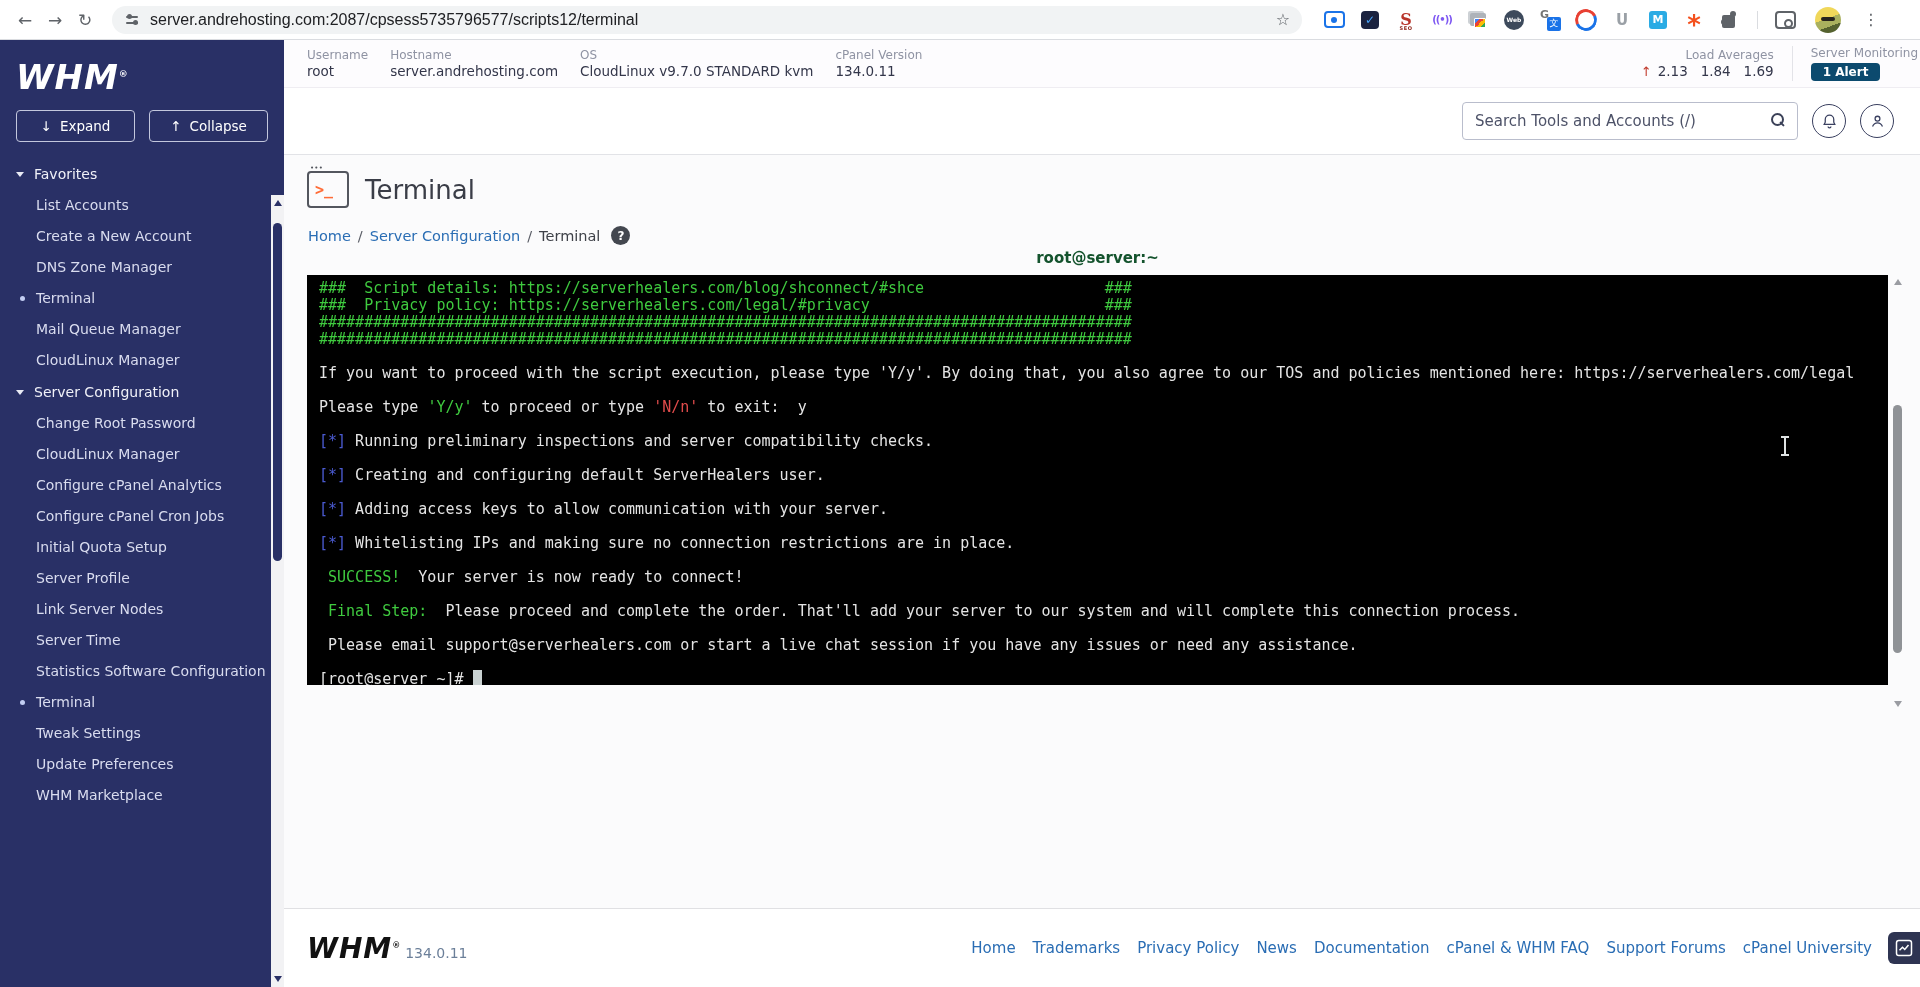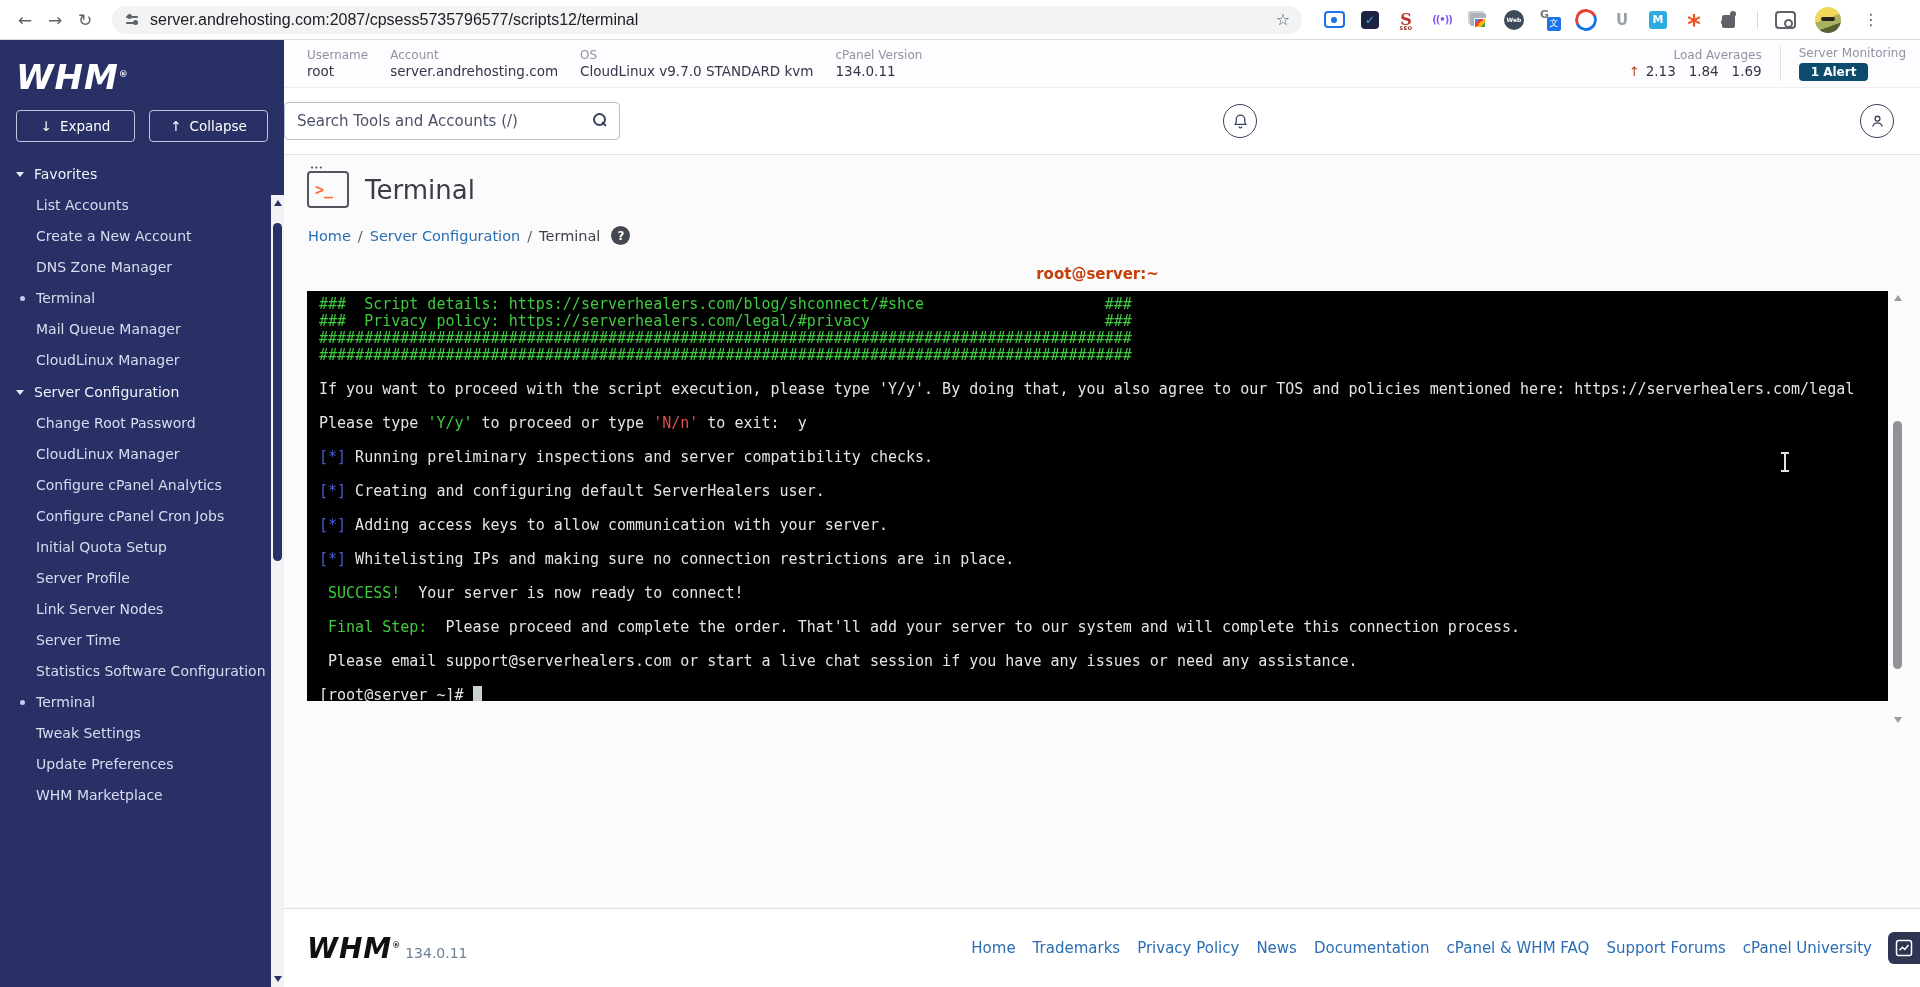--- a/index.html
+++ b/index.html
@@ -60,30 +60,30 @@
   .chev.right{border-top:4.5px solid transparent;border-bottom:4.5px solid transparent;border-left:5.5px solid #e8eaf5}
   .nav-item{padding:6px 18px 6px 36px;color:#d9dcef;line-height:19px;position:relative;cursor:pointer}
   .nav-item.active::before{content:"";position:absolute;left:20px;top:13px;width:5px;height:5px;border-radius:50%;background:#c2cdf2}
   .side-scroll{position:absolute;right:0;top:155px;bottom:0;width:13px;background:#f2f2f4}
   .side-scroll .arrow-up{position:absolute;top:5px;left:2.5px;width:0;height:0;border-left:4px solid transparent;border-right:4px solid transparent;border-bottom:6px solid #293066}
   .side-scroll .arrow-down{position:absolute;bottom:5px;left:2.5px;width:0;height:0;border-left:4px solid transparent;border-right:4px solid transparent;border-top:6px solid #293066}
   .side-scroll .thumb{position:absolute;top:28px;left:2px;width:9px;height:338px;border-radius:5px;background:#293066}
 
   
   .main{flex:1;display:flex;flex-direction:column;background:#fbfbfc;min-width:0}
-  .infobar{height:48px;background:#fdfcfe;border-bottom:1px solid #efedf2;display:flex;align-items:center;padding:0 14px 0 23px}
+  .infobar{height:48px;background:#fdfcfe;border-bottom:1px solid #efedf2;display:flex;align-items:center;padding:0 2px 0 23px}
   .info-fields{display:flex;gap:22px}
   .info-label{font-size:12px;color:#8f93a3;line-height:15px}
   .info-value{font-size:13.5px;color:#33364a;line-height:17px}
   .load-block{margin-left:auto;text-align:right;padding-right:18px}
   .load-vals{font-size:13.5px;color:#33364a;white-space:pre;display:flex;align-items:center;gap:6px;justify-content:flex-end}
   .up-arrow{color:#c0392b;font-size:13px}
   .mon-block{border-left:1px solid #e3e3e8;padding-left:18px;text-align:left;min-width:110px}
   .alert-badge{display:inline-block;background:#0c4a6e;color:#fff;font-size:12px;font-weight:bold;border-radius:4px;padding:2px 12px;margin-top:2px}
-  .toolbar{height:67px;background:#fff;border-bottom:1px solid #e2e3e7;display:flex;align-items:center;justify-content:space-between;padding-right:26px}
+  .toolbar{height:67px;background:#fff;border-bottom:1px solid #e2e3e7;display:flex;align-items:center;justify-content:flex-end;padding-right:26px}
   .tool-search{position:relative;width:336px}
   .tool-search input{width:100%;height:38px;border:1px solid #b9bdcc;border-radius:4px;padding:0 38px 0 12px;font-size:15px;color:#41465c;font-family:inherit;background:#fff}
   .tool-search input::placeholder{color:#4d5268;opacity:1}
   .mag-icon{position:absolute;right:12px;top:10px;width:16px;height:16px}
   .mag-icon::before{content:"";position:absolute;width:9px;height:9px;border:2px solid #3b4158;border-radius:50%;left:1px;top:1px}
   .mag-icon::after{content:"";position:absolute;width:6px;height:2px;background:#3b4158;transform:rotate(45deg);left:9px;top:11px;border-radius:1px}
   .circle-btn{width:34px;height:34px;border:1.5px solid #3a4060;border-radius:50%;display:flex;align-items:center;justify-content:center;margin-left:14px;background:#fff;cursor:pointer}
 
   
   .content{flex:1;display:flex;flex-direction:column}
@@ -91,21 +91,21 @@
   .term-icon-box{width:42px;height:37px;border:2px solid #53565e;border-radius:4px;position:relative;display:flex;align-items:center;padding-left:6px}
   .term-icon-box::before{content:"• • •";position:absolute;top:-9px;left:1px;font-size:7px;color:#53565e;letter-spacing:-1px}
   .term-glyph{color:#ff6c37;font-family:"DejaVu Sans Mono",monospace;font-weight:bold;font-size:15px}
   .page-title{font-size:26px;color:#3a3d47;font-weight:400}
   .breadcrumb{display:flex;align-items:center;gap:7px;margin:18px 0 0 24px;font-size:14.5px}
   .crumb-link{color:#2a6db4;cursor:pointer}
   .crumb-sep{color:#5a5d66}
   .crumb-current{color:#3e4148}
   .help-icon{width:19px;height:19px;border-radius:50%;background:#43474f;color:#fff;font-size:12px;font-weight:bold;display:inline-flex;align-items:center;justify-content:center;margin-left:4px;cursor:pointer}
   .page-desc{margin:18px 0 0 24px;font-size:14px;color:#3d4049}
-  .term-title{margin-top:20px;text-align:center;font-size:15px;font-weight:bold;color:#c2410c;width:1627px}
+  .term-title{margin-top:4px;text-align:center;font-size:15px;font-weight:bold;color:#14532d;width:1627px}
   .term-wrap{position:relative;margin:8px 0 0 23px;width:1581px}
   .terminal{background:#000;height:410px;padding:5px 12px;font-family:"DejaVu Sans Mono","Liberation Mono",monospace;font-size:15px;line-height:17px;white-space:pre;overflow:hidden;cursor:text}
   .t-line{white-space:pre}
   .c-g{color:#3fca3f}.c-w{color:#e4e4e4}.c-r{color:#e04b4b}.c-b{color:#4a5ad0}
   .c-cur{background:#c9d1d1;color:#c9d1d1}
   .term-scroll{position:absolute;right:-16px;top:2px;width:13px;height:430px}
   .term-scroll .arrow-up{position:absolute;top:2px;left:2.5px;width:0;height:0;border-left:4px solid transparent;border-right:4px solid transparent;border-bottom:6px solid #9a9ca2}
   .term-scroll .arrow-down{position:absolute;bottom:0;left:2.5px;width:0;height:0;border-left:4px solid transparent;border-right:4px solid transparent;border-top:6px solid #9a9ca2}
   .term-scroll .thumb{position:absolute;top:128px;left:2px;width:9px;height:248px;border-radius:5px;background:#8f9296}
   .ibeam{position:absolute;left:1477px;top:163px;width:2px;height:16px;background:#dfe3e3}
@@ -206,21 +206,21 @@
   </div>
 
   <div class="main">
     <div class="infobar">
       <div class="info-fields">
           <div class="info-field">
             <div class="info-label">Username</div>
             <div class="info-value">root</div>
           </div>
           <div class="info-field">
-            <div class="info-label">Account</div>
+            <div class="info-label">Hostname</div>
             <div class="info-value">server.andrehosting.com</div>
           </div>
           <div class="info-field">
             <div class="info-label">OS</div>
             <div class="info-value">CloudLinux v9.7.0 STANDARD kvm</div>
           </div>
           <div class="info-field">
             <div class="info-label">cPanel Version</div>
             <div class="info-value">134.0.11</div>
           </div>

